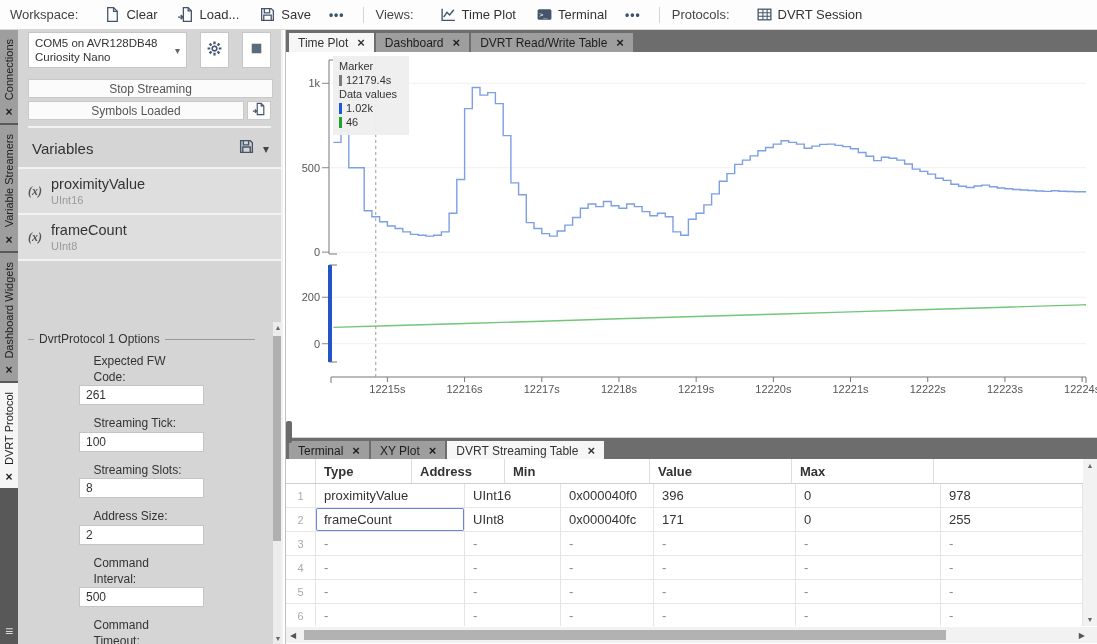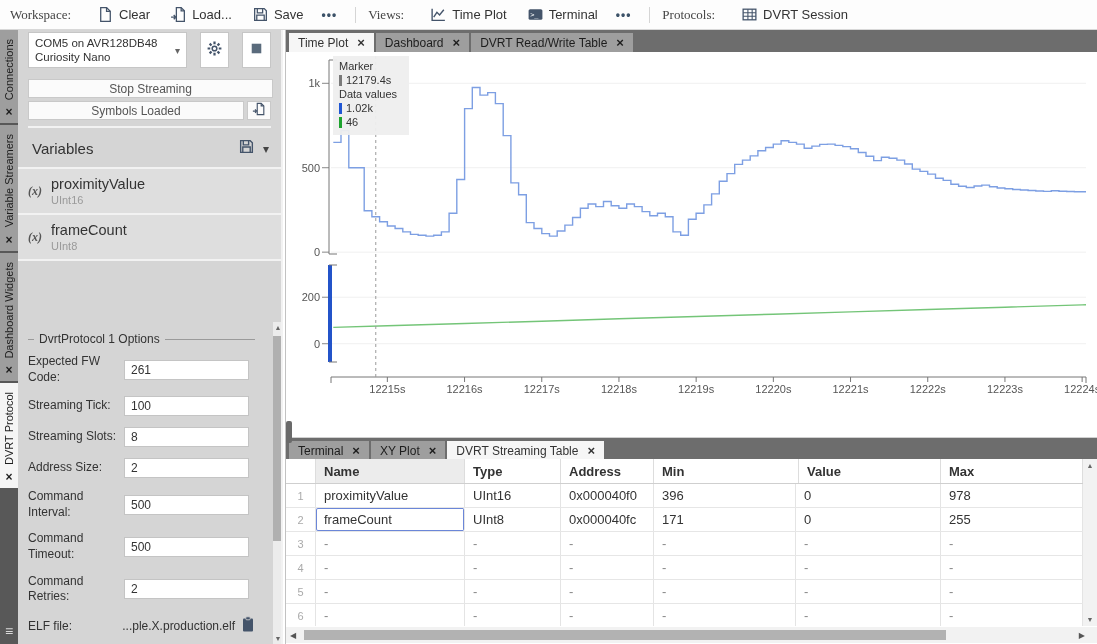--- a/index.html
+++ b/index.html
@@ -1,21 +1,21 @@
 <!DOCTYPE html>
 <html><head>
 <meta charset="utf-8">
 <style>
   html,body{margin:0;padding:0;}
   body{width:1097px;height:644px;overflow:hidden;position:relative;background:#fff;
        font-family:"Liberation Sans",sans-serif;color:#333;-webkit-font-smoothing:antialiased;}
   
   #toolbar{position:absolute;left:0;top:0;width:1097px;height:30px;background:#fdfdfd;
            border-bottom:1px solid #d8d8d8;display:flex;align-items:center;gap:4px;padding-left:10px;box-sizing:border-box;}
-  .tb-label{font-size:13px;color:#444;margin-right:14px;font-family:Liberation Serif, serif;}
+  .tb-label{font-size:13px;color:#444;margin-right:14px;}
   .tb-item{display:flex;align-items:center;gap:5px;font-size:13px;color:#333;background:none;border:none;
            padding:3px 8px;cursor:default;font-family:inherit;}
   .tb-more{color:#3c5268;font-weight:bold;font-size:12px;letter-spacing:1px;padding:0 6px;}
   .tb-sep{width:1px;height:16px;background:#d5d5d5;margin:0 8px;}
   .ico{display:inline-flex;width:17px;height:17px;align-items:center;justify-content:center;}
   .ico svg{width:17px;height:17px;}
   
   #side-strip{position:absolute;left:0;top:30px;width:18px;height:614px;background:#585858;}
   .vtab{width:18px;background:#9e9e9e;margin-bottom:2px;display:flex;flex-direction:column;align-items:center;
         padding:9px 0 6px 0;box-sizing:border-box;}
@@ -49,21 +49,21 @@
   .vars-title{font-size:15px;color:#333;flex:1;}
   .vars-head svg{width:17px;height:17px;margin-right:8px;}
   .var-row{background:#dedede;border-bottom:2px solid #f2f2f2;padding:7px 10px 7px 10px;display:flex;gap:9px;}
   .vx{font-family:"Liberation Serif",serif;font-style:italic;font-weight:bold;font-size:12px;color:#555;margin-top:8px;}
   .vname{font-size:14.5px;color:#333;}
   .vtype{font-size:11px;color:#9a9a9a;margin-top:2px;}
   #options-area{position:absolute;left:0;top:292px;width:237px;padding:8px 0 0 10px;box-sizing:border-box;}
   .group-title{display:flex;align-items:center;font-size:12px;color:#333;margin:2px 0 8px 0;}
   .group-title::before{content:"";width:6px;border-top:1px solid #9a9a9a;margin-right:5px;}
   .group-title::after{content:"";flex:1;border-top:1px solid #9a9a9a;margin-left:5px;}
-  .opt-row{display:flex;align-items:center;margin-bottom:11px;}
+  .opt-row{display:flex;align-items:center;margin-bottom:11px;flex-direction:column;}
   .opt-label{width:96px;font-size:12px;color:#333;line-height:1.3;}
   .opt-input{width:125px;height:20px;border:1px solid #c4c4c4;background:#fff;font-size:12px;color:#333;
              padding:0 6px;font-family:inherit;box-sizing:border-box;}
   .stat-row{display:flex;align-items:center;margin-bottom:14px;}
   .stat-label{width:96px;font-size:12px;color:#333;}
   .stat-value{flex:1;text-align:right;font-size:12px;color:#333;}
   .stat-row svg{width:14px;height:16px;margin-left:6px;}
   
   #panel-scrollbar{position:absolute;left:255px;top:292px;width:10px;height:322px;background:#ececec;}
   #panel-scrollbar .thumb{position:absolute;left:0;top:14px;width:10px;height:205px;background:#b0b0b0;}
@@ -385,21 +385,20 @@
       </div>
       <div class="htab active">
         <span class="htab-label">DVRT Streaming Table</span>
         <span class="htab-close">×</span>
       </div>
     </div>
   <div id="table-area">
     <div id="table-head">
         <div class="trow thead-row">
           <div class="tcell numcell" style="width: 30px;"></div>
-          <div class="tcell name-col" style="width: 149px;">Name</div>
           <div class="tcell" style="width: 96px;">Type</div>
           <div class="tcell" style="width: 93px;">Address</div>
           <div class="tcell" style="width: 145px;">Min</div>
           <div class="tcell" style="width: 142px;">Value</div>
           <div class="tcell" style="width: 142px;">Max</div>
         </div>
       </div>
     <div id="table-body">
         <div class="trow">
           <div class="tcell numcell" style="width: 30px;">1</div>

